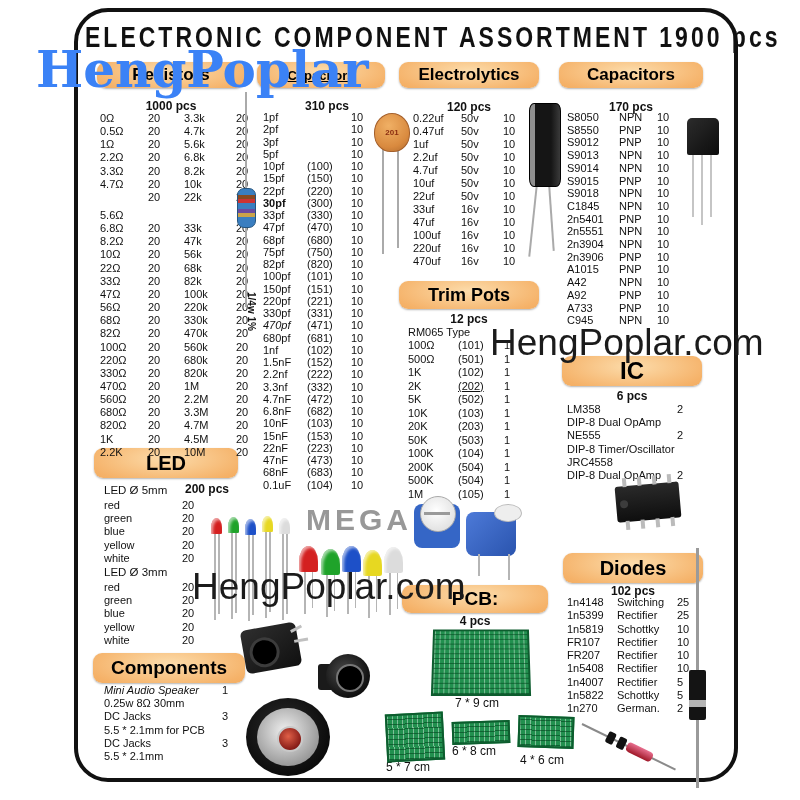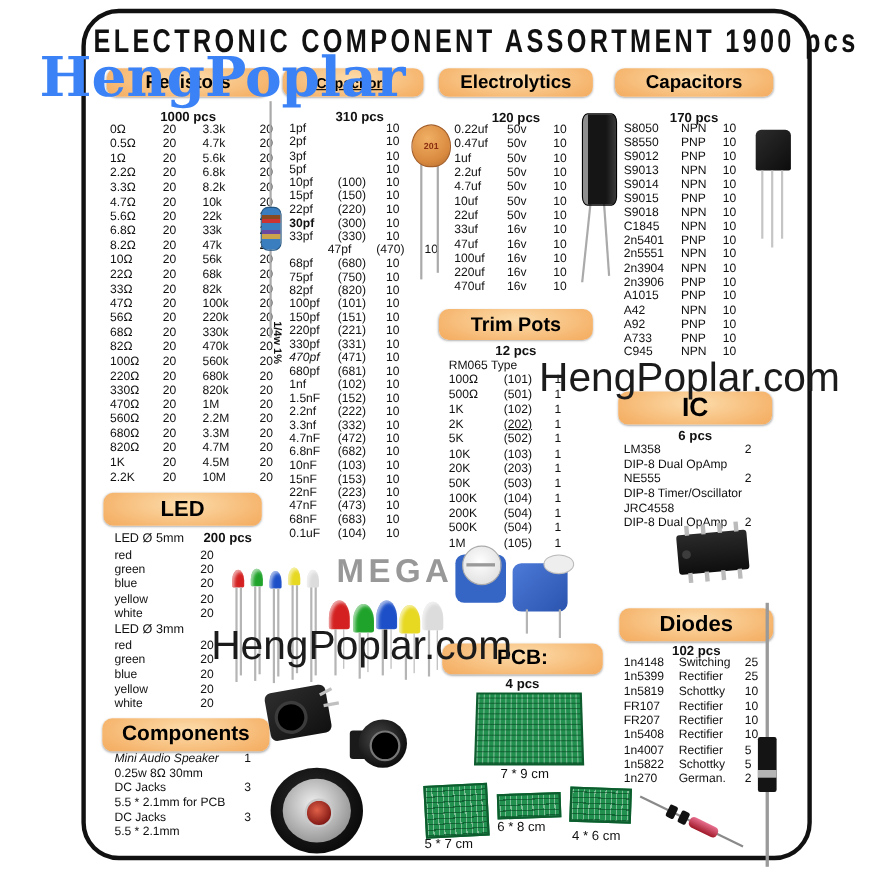--- a/index.html
+++ b/index.html
@@ -89,21 +89,21 @@
         <span class="cell" style="width: 52px;">8.2k</span>
         <span class="cell" style="width: 30px;">20</span>
       </div>
       <div class="lrow">
         <span class="cell" style="width: 48px;">4.7Ω</span>
         <span class="cell" style="width: 36px;">20</span>
         <span class="cell" style="width: 52px;">10k</span>
         <span class="cell" style="width: 30px;">20</span>
       </div>
       <div class="lrow">
-        <span class="cell" style="width: 48px;">5.6Ω</span>
+        <span class="cell" style="width: 48px; margin-top: 18px;">5.6Ω</span>
         <span class="cell" style="width: 36px;">20</span>
         <span class="cell" style="width: 52px;">22k</span>
         <span class="cell" style="width: 30px;">20</span>
       </div>
       <div class="lrow">
         <span class="cell" style="width: 48px;">6.8Ω</span>
         <span class="cell" style="width: 36px;">20</span>
         <span class="cell" style="width: 52px;">33k</span>
         <span class="cell" style="width: 30px;">20</span>
       </div>
@@ -250,21 +250,21 @@
         <span class="cell" style="width: 44px; font-weight: bold;">30pf</span>
         <span class="cell" style="width: 44px;">(300)</span>
         <span class="cell" style="width: 26px;">10</span>
       </div>
       <div class="lrow">
         <span class="cell" style="width: 44px;">33pf</span>
         <span class="cell" style="width: 44px;">(330)</span>
         <span class="cell" style="width: 26px;">10</span>
       </div>
       <div class="lrow">
-        <span class="cell" style="width: 44px; margin-left: 35px;">47pf</span>
+        <span class="cell" style="width: 44px;">47pf</span>
         <span class="cell" style="width: 44px;">(470)</span>
         <span class="cell" style="width: 26px;">10</span>
       </div>
       <div class="lrow">
         <span class="cell" style="width: 44px;">68pf</span>
         <span class="cell" style="width: 44px;">(680)</span>
         <span class="cell" style="width: 26px;">10</span>
       </div>
       <div class="lrow">
         <span class="cell" style="width: 44px;">75pf</span>

